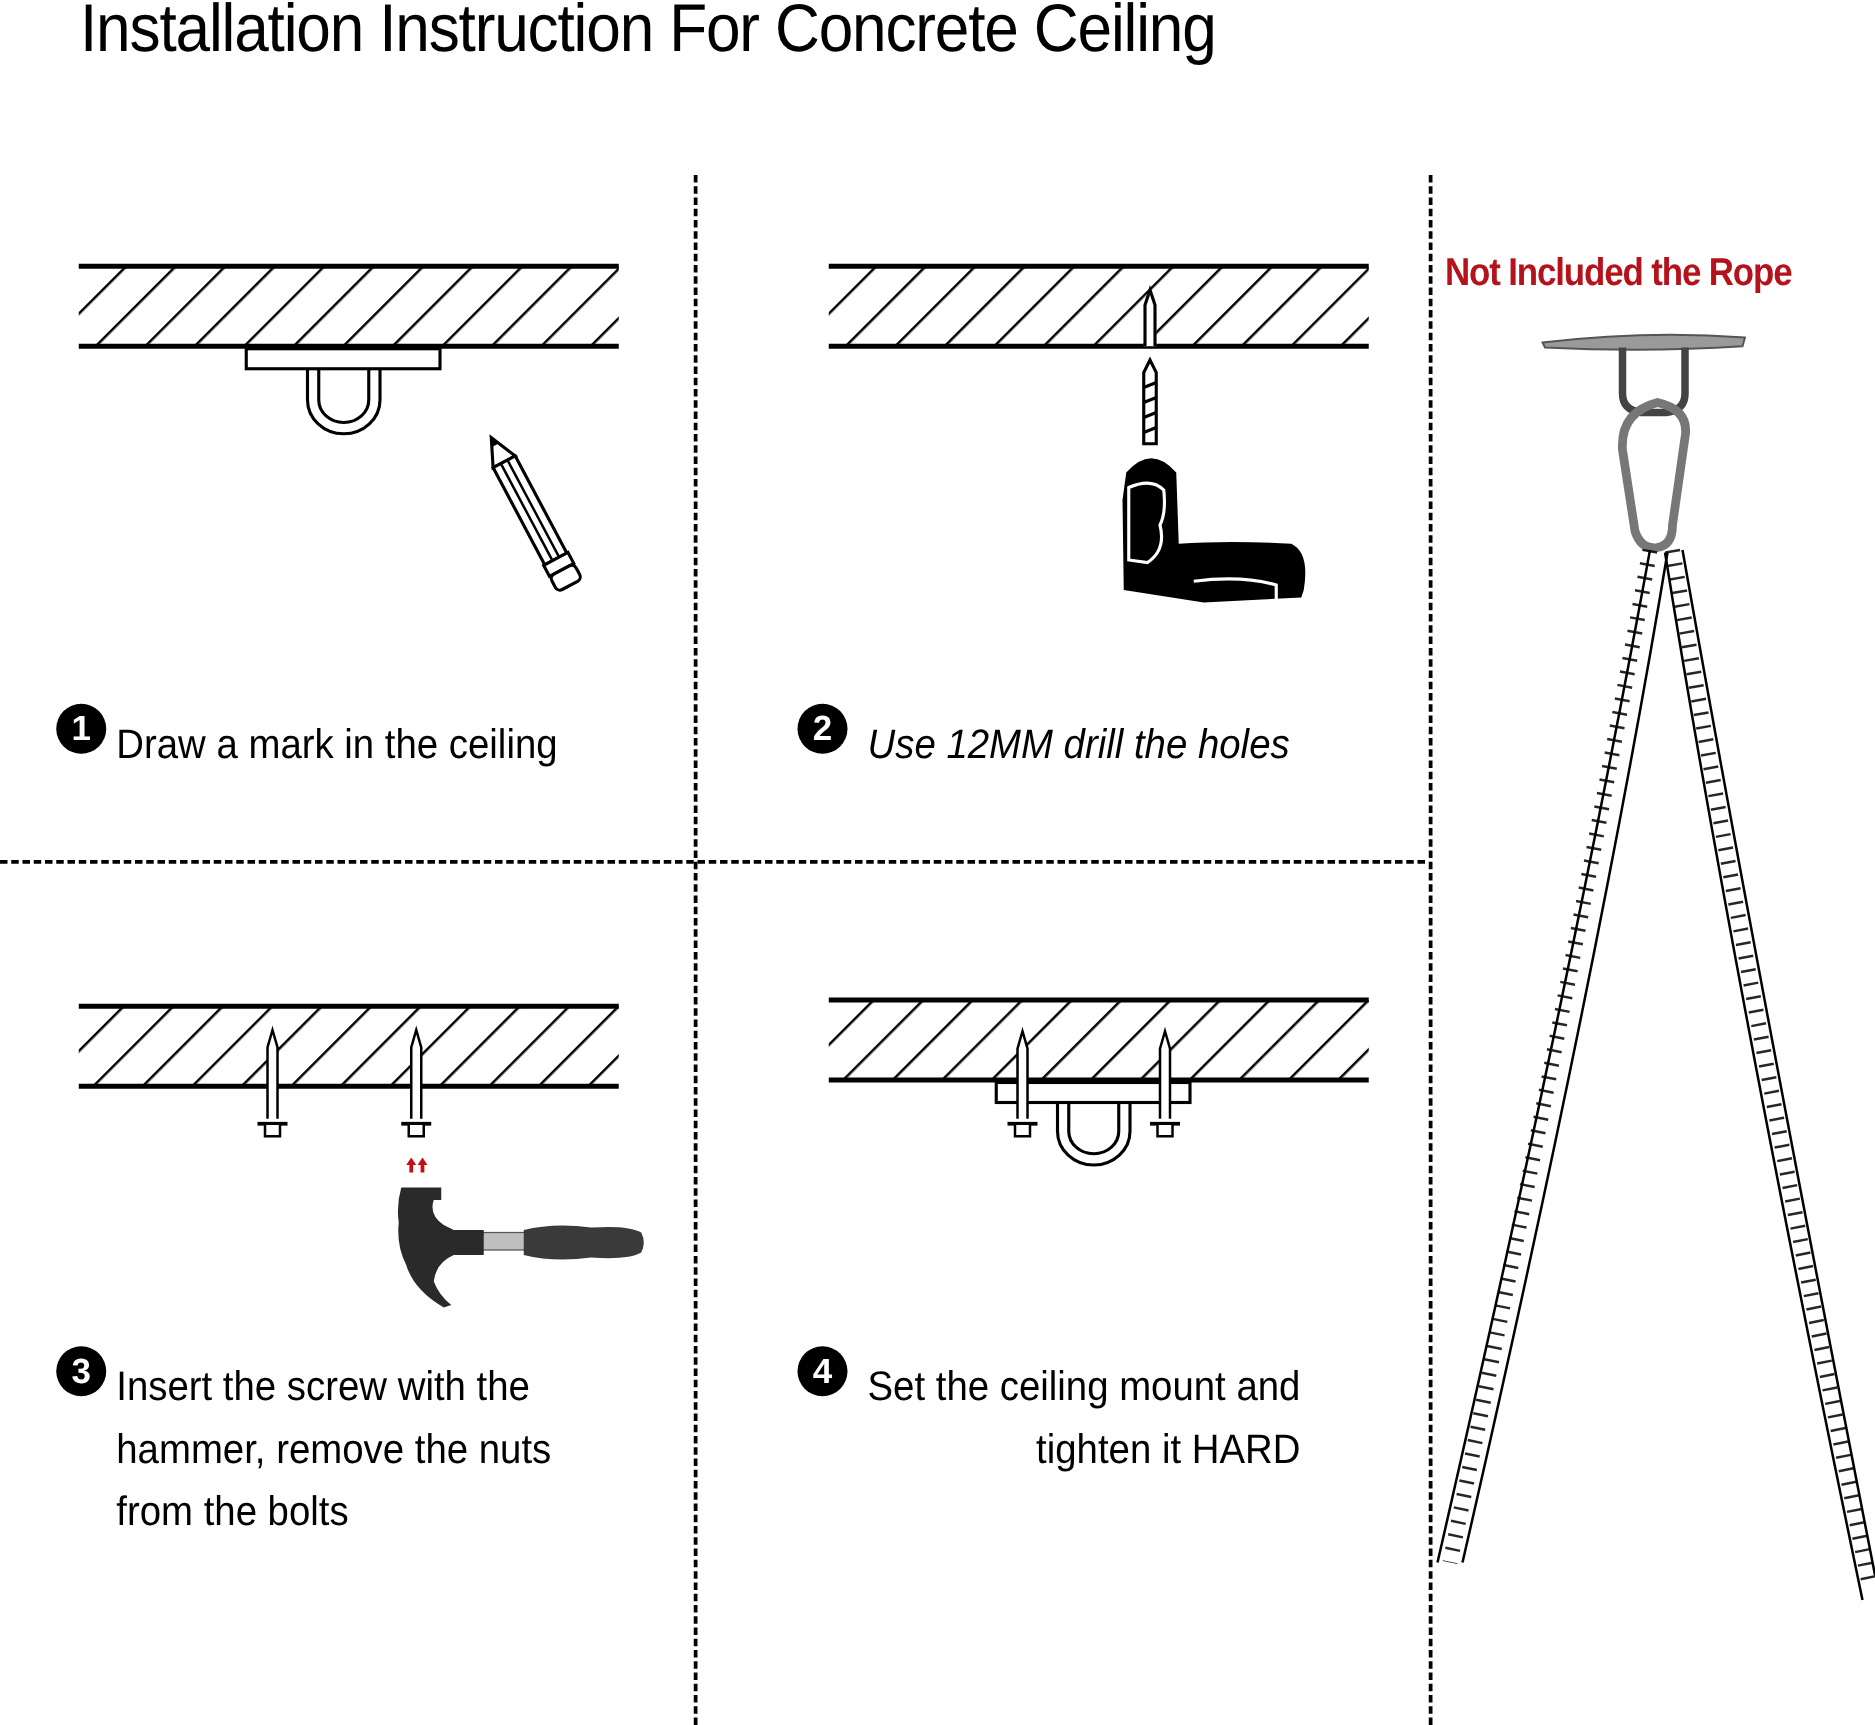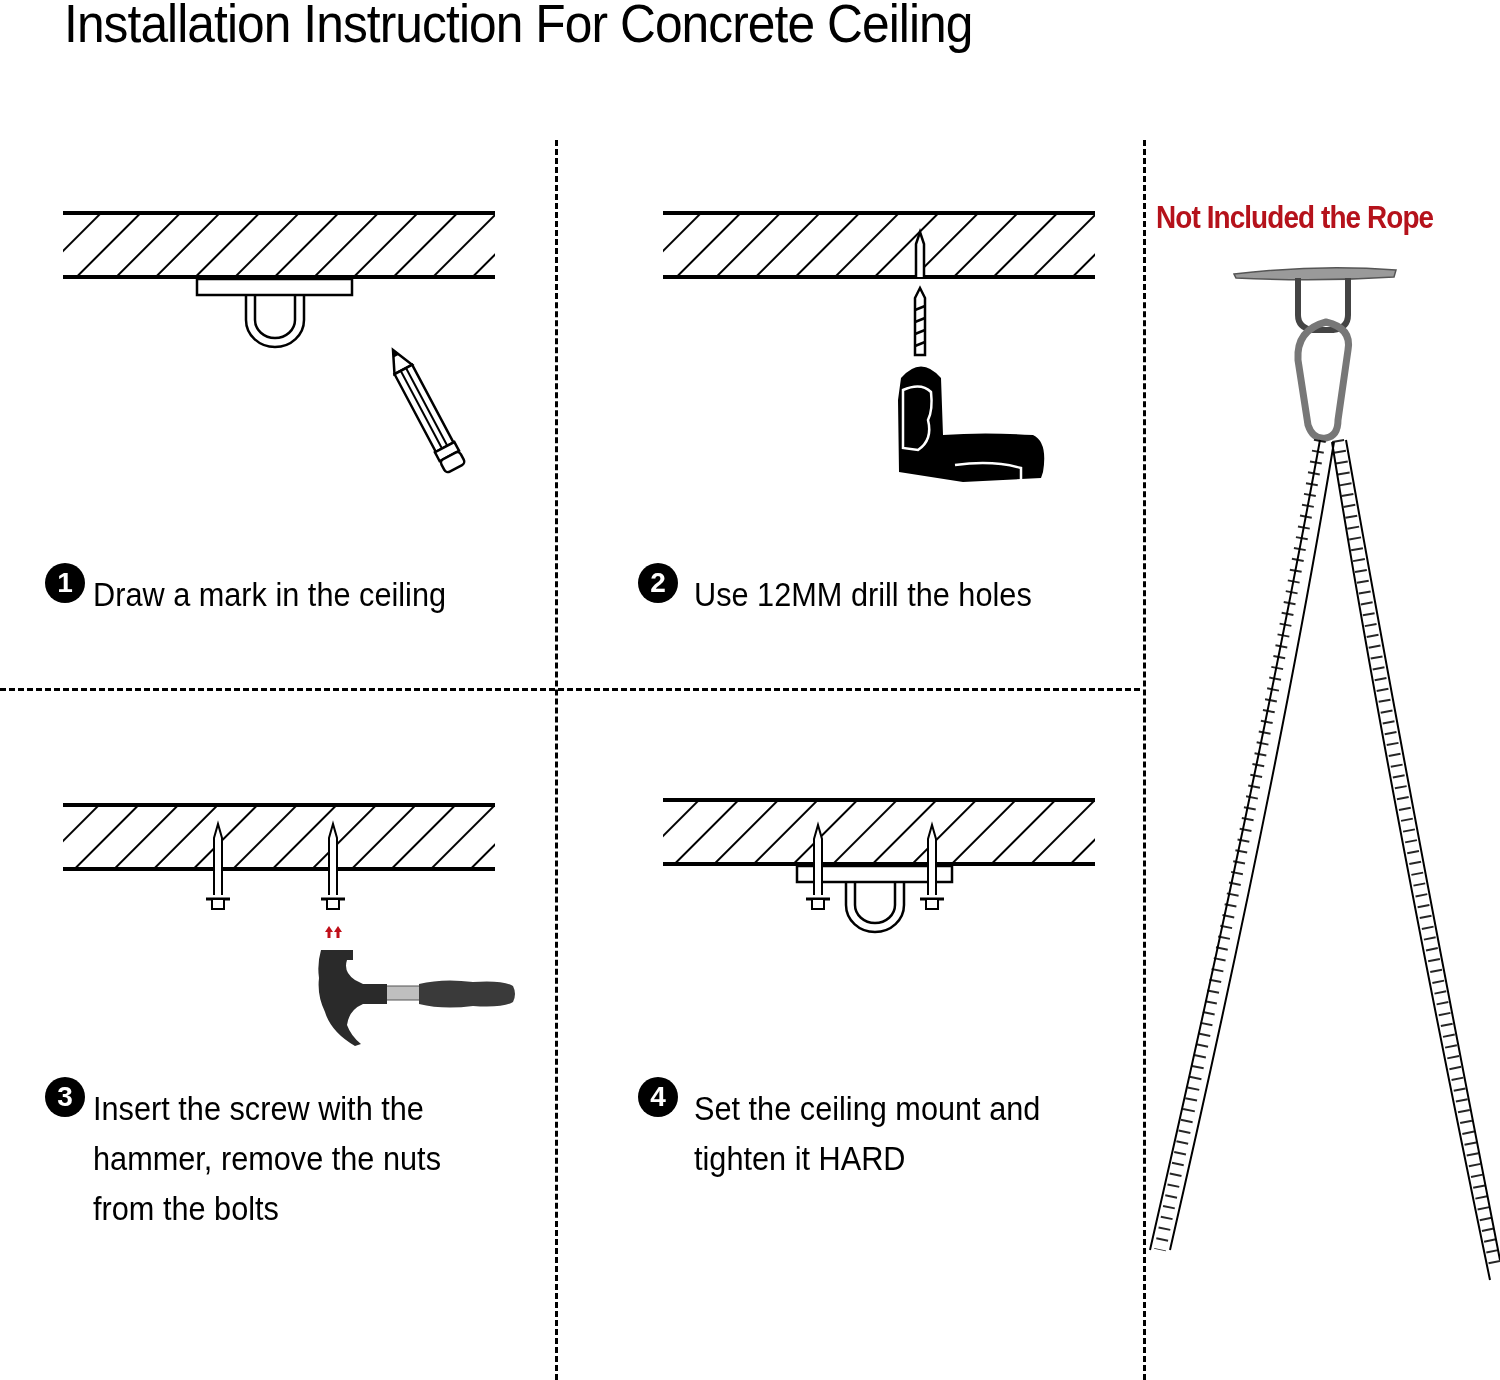--- a/index.html
+++ b/index.html
@@ -154,33 +154,33 @@
 
 <div class="step" style="left:45px; top:554px;">
   <span class="num">1</span>
   <div class="lines">
     <span class="line">Draw a mark in the ceiling</span>
   </div>
 </div>
 
 <div class="step" style="left:638px; top:554px;">
   <span class="num">2</span>
-  <div class="lines" style="left:56px;">
+  <div class="lines" style="left:56px;font-style:italic;">
     <span class="line">Use 12MM drill the holes</span>
   </div>
 </div>
 
 <div class="step" style="left:45px; top:1068px;">
   <span class="num">3</span>
   <div class="lines">
     <span class="line">Insert the screw with the</span>
     <span class="line">hammer, remove the nuts</span>
     <span class="line">from the bolts</span>
   </div>
 </div>
 
 <div class="step" style="left:638px; top:1068px;">
   <span class="num">4</span>
-  <div class="lines" style="left:56px;">
+  <div class="lines" style="left:56px;text-align:right;">
     <span class="line">Set the ceiling mount and</span>
     <span class="line">tighten it HARD</span>
   </div>
 </div>
 
 </body></html>

